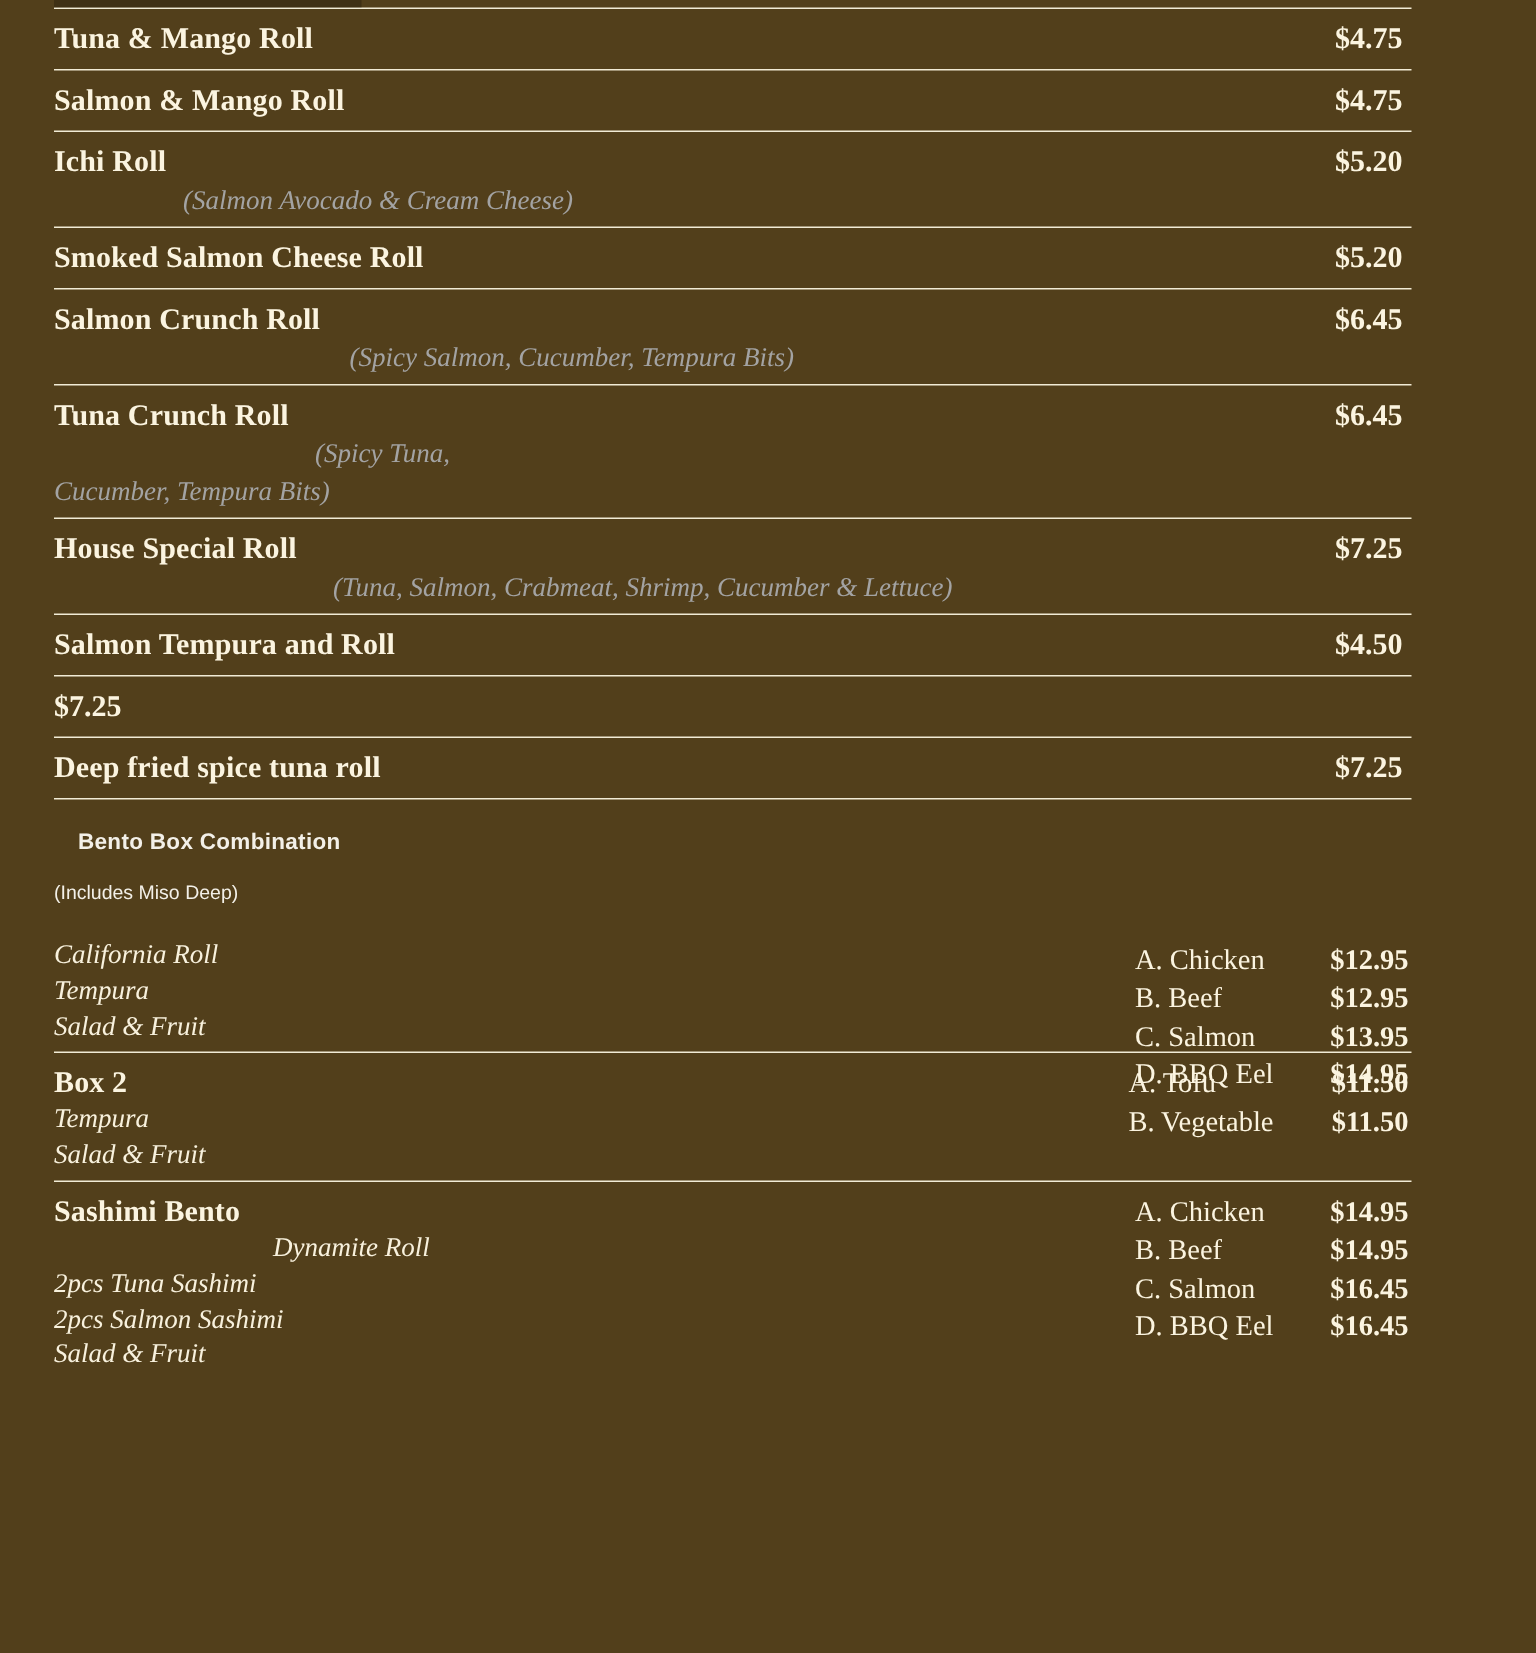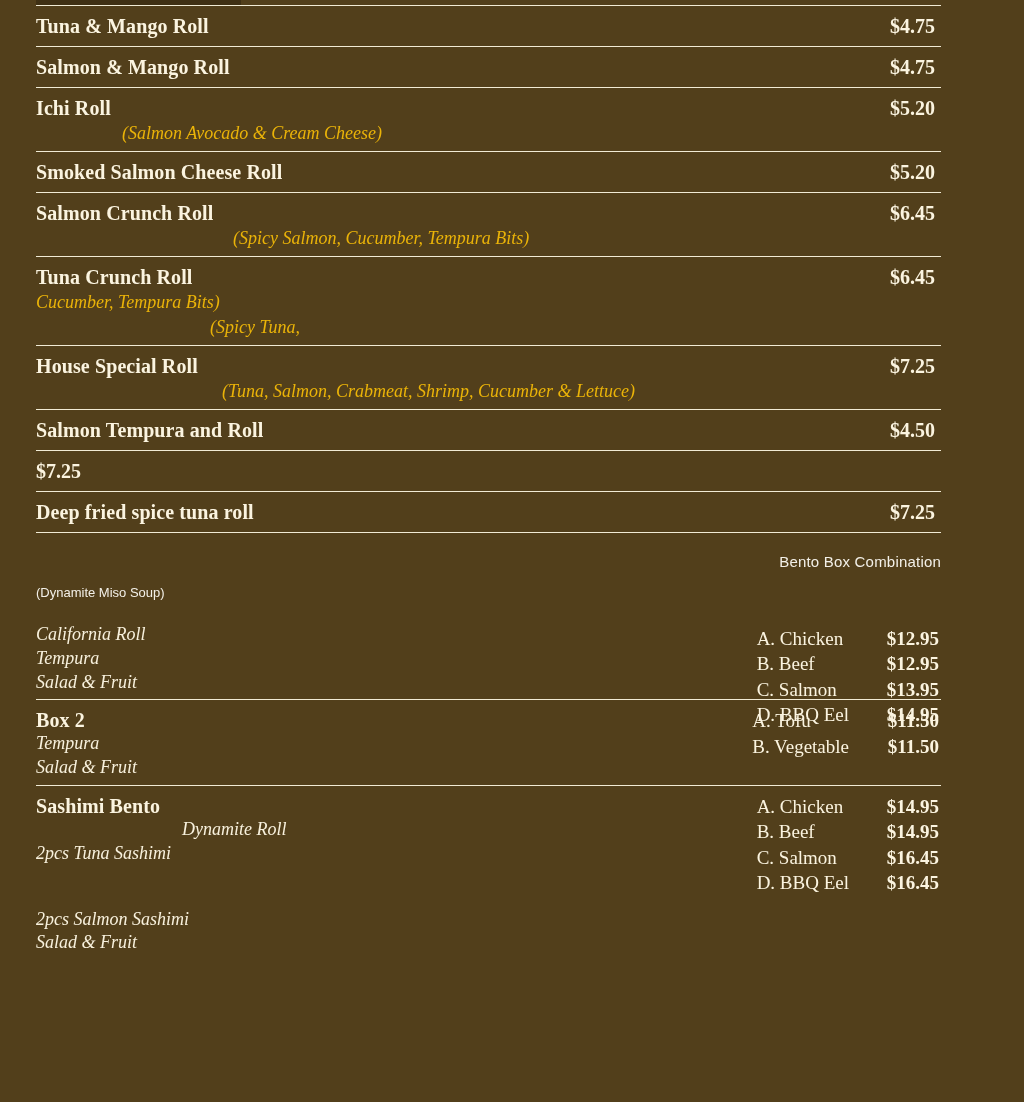--- a/index.html
+++ b/index.html
@@ -33,29 +33,29 @@
   .item-name{
     font-size:20px;font-weight:700;line-height:23px;
     letter-spacing:0.1px;
   }
   .item-price{
     font-size:20px;font-weight:700;line-height:23px;
     padding-right:6px;white-space:nowrap;
   }
   .desc-line{
     font-size:18px;font-style:italic;line-height:24px;
-    margin-top:1px;color:#eab308;
+    margin-top:1px;color:#a3a3a3;
   }
 
   
   .bento-heading-wrap{margin-top:19px;}
   .bento-heading{
-    margin:0;font-family:"Liberation Sans", sans-serif;
-    font-size:15px;font-weight:400;color:var(--white);
-    letter-spacing:0.2px;line-height:19px;text-align:right;
+    margin:16px;font-family:"Liberation Sans", sans-serif;
+    font-size:15px;font-weight:700;color:var(--white);
+    letter-spacing:0.2px;line-height:19px;
   }
   .bento-note{
     margin-top:14px;font-family:"Liberation Sans", sans-serif;
     font-size:13px;font-weight:400;color:var(--white);line-height:16px;
   }
 
   
   #bento-list{margin-top:10px;}
   .bento-box{position:relative;border-bottom:1.6px solid var(--line);padding:8px 0 5px;}
   .bento-box:last-child{border-bottom:none;}
@@ -182,22 +182,22 @@
             <div class="desc-line" style="padding-left: 197px;">(Spicy Salmon, Cucumber, Tempura Bits)</div>
           </div>
   </div>
 
   <div class="item has-desc">
     <div class="item-head">
       <span class="item-name">Tuna Crunch Roll</span>
       <span class="item-price">$6.45</span>
     </div>
     <div class="item-descs">
+            <div class="desc-line" style="padding-left: 174px;">(Spicy Tuna,</div>
             <div class="desc-line" style="padding-left: 0px;">Cucumber, Tempura Bits)</div>
-            <div class="desc-line" style="padding-left: 174px;">(Spicy Tuna,</div>
           </div>
   </div>
 
   <div class="item has-desc">
     <div class="item-head">
       <span class="item-name">House Special Roll</span>
       <span class="item-price">$7.25</span>
     </div>
     <div class="item-descs">
             <div class="desc-line" style="padding-left: 186px;">(Tuna, Salmon, Crabmeat, Shrimp, Cucumber &amp; Lettuce)</div>
@@ -224,21 +224,21 @@
     <div class="item-head">
       <span class="item-name">Deep fried spice tuna roll</span>
       <span class="item-price">$7.25</span>
     </div>
     <div class="item-descs"></div>
   </div>
 </div>
 
     <div class="bento-heading-wrap">
       <h2 class="bento-heading">Bento Box Combination</h2>
-      <div class="bento-note">(Dynamite Miso Soup)</div>
+      <div class="bento-note">(Includes Miso Deep)</div>
     </div>
 
     <div id="bento-list">
   <section class="bento-box has-photo">
     <div class="options">
             <div class="opt-label">A. Chicken</div>
             <div class="opt-price">$12.95</div>
             <div class="opt-label">B. Beef</div>
             <div class="opt-price">$12.95</div>
             <div class="opt-label">C. Salmon</div>
@@ -281,20 +281,20 @@
             <div class="opt-label">B. Beef</div>
             <div class="opt-price">$14.95</div>
             <div class="opt-label">C. Salmon</div>
             <div class="opt-price">$16.45</div>
             <div class="opt-label">D. BBQ Eel</div>
             <div class="opt-price">$16.45</div>
           </div>
     <div class="contents">
             <div class="content-line" style="padding-left: 146px;">Dynamite Roll</div>
             <div class="content-line" style="padding-left: 0px;">2pcs Tuna Sashimi</div>
-            <div class="content-line" style="padding-left: 0px; margin-top: 42px;">2pcs Salmon Sashimi</div>
+            <div class="content-line" style="padding-left: 0px;">2pcs Salmon Sashimi</div>
             <div class="content-line" style="padding-left: 0px;">Salad &amp; Fruit</div>
           </div>
   </section>
 </div>
 
   </div>
 </div>
 
 </body></html>

